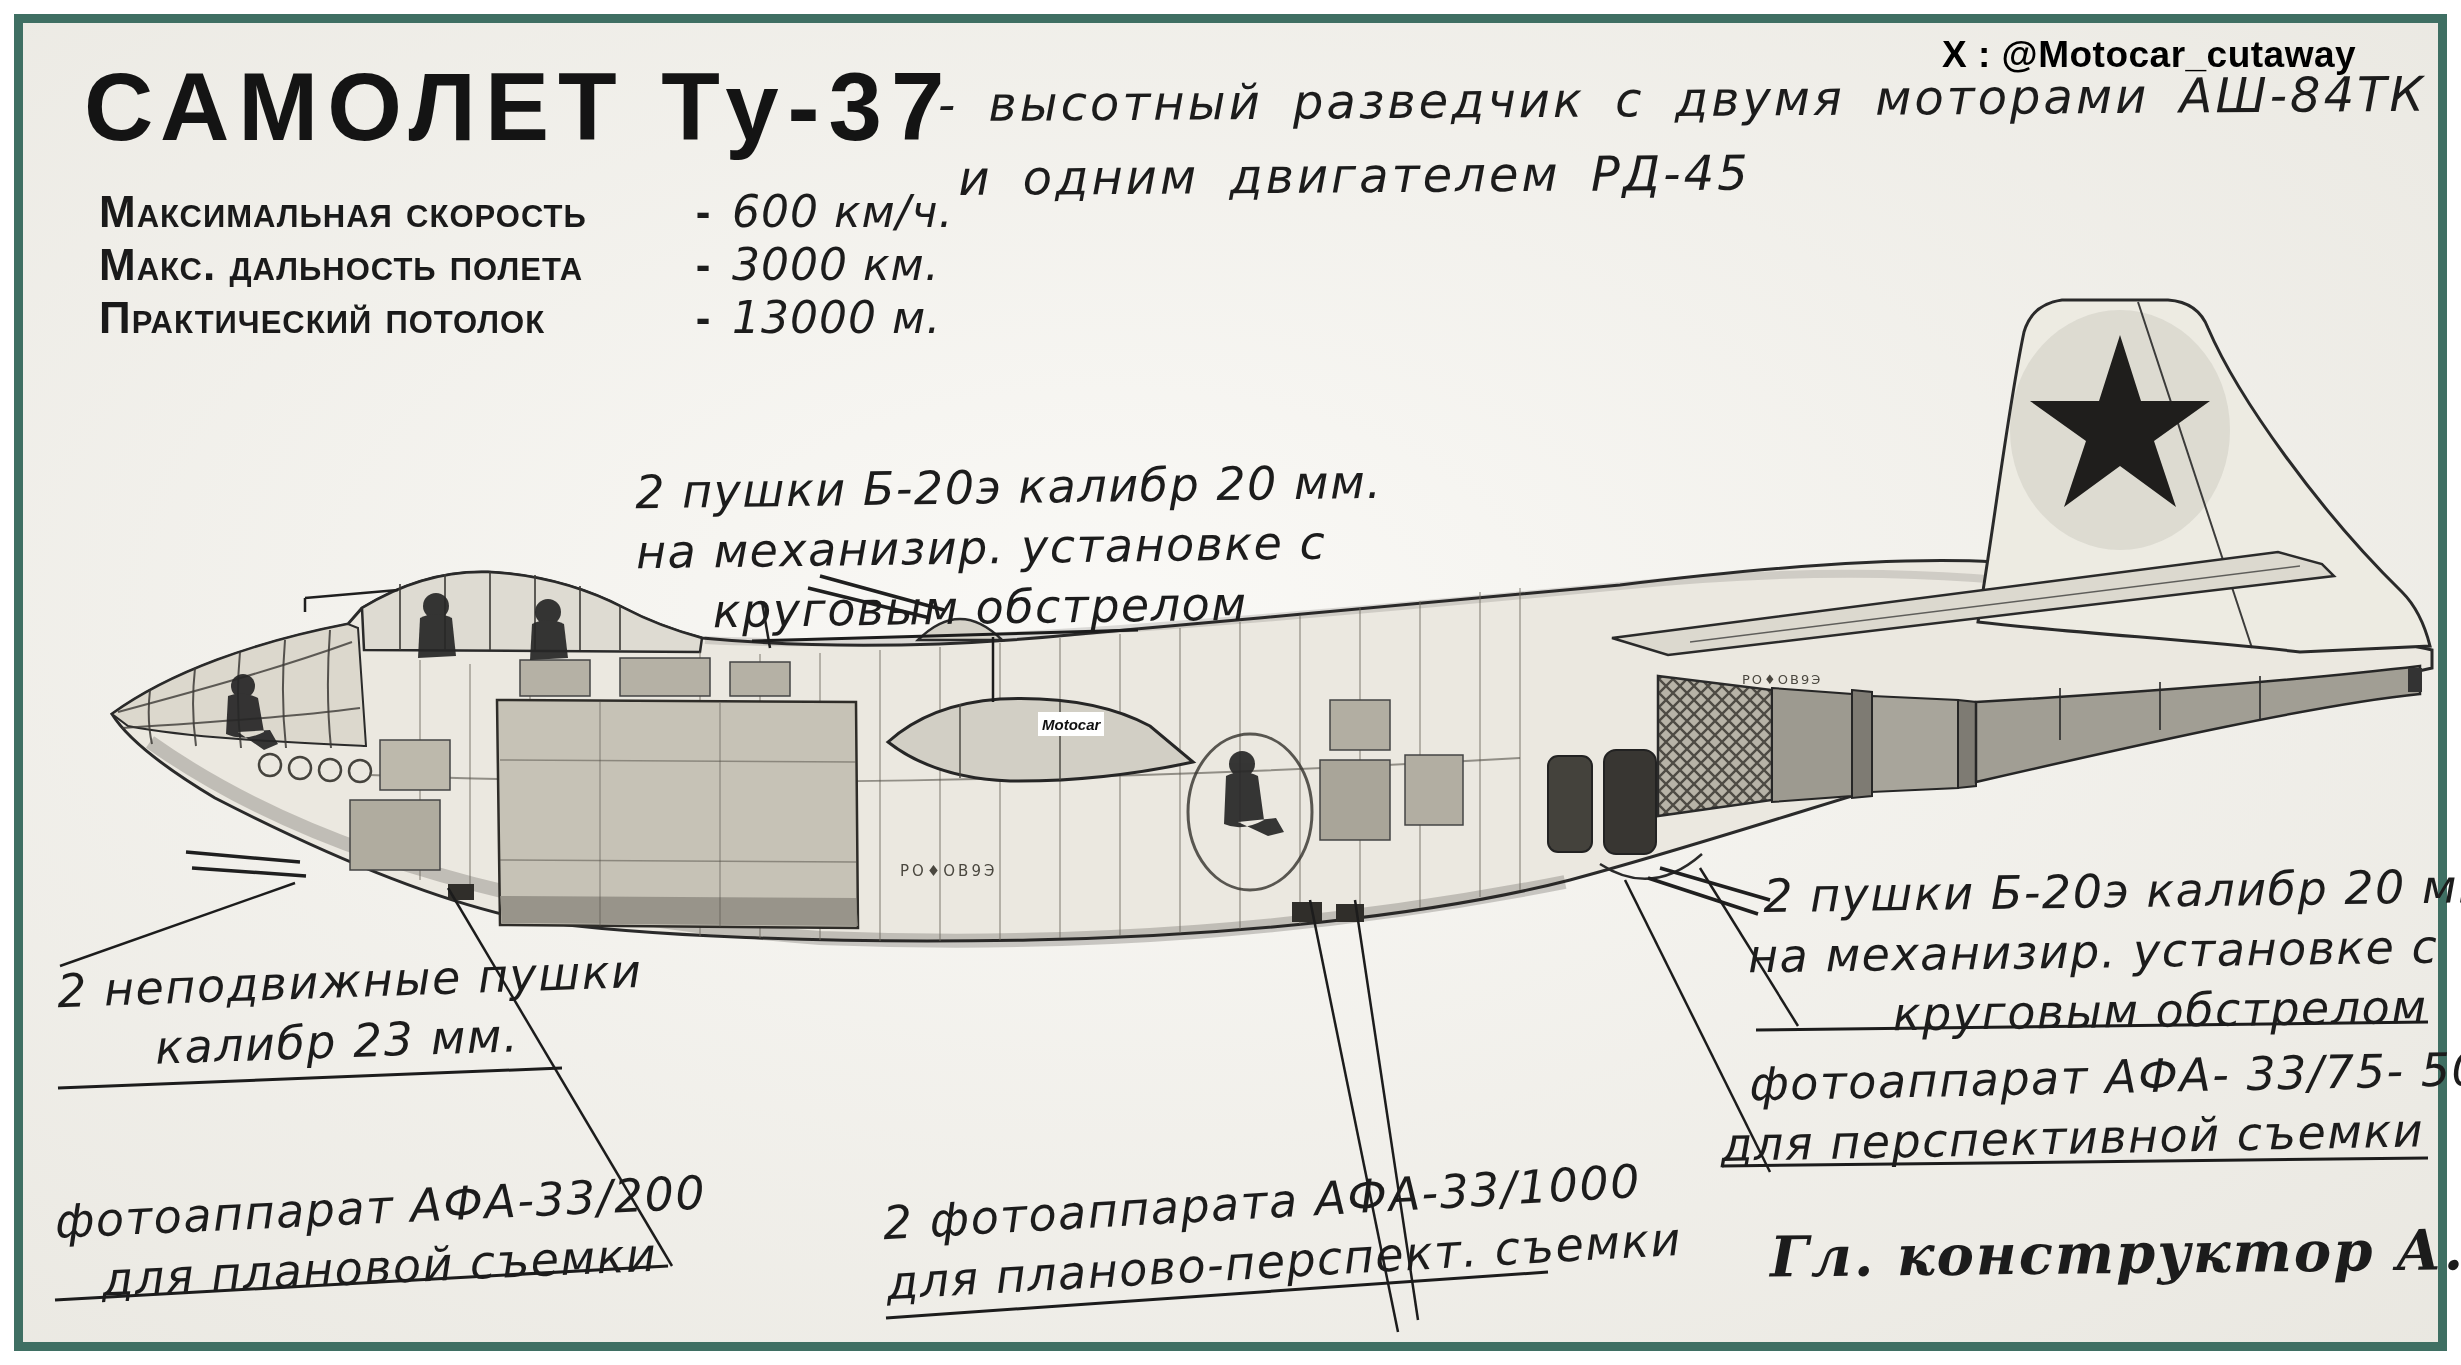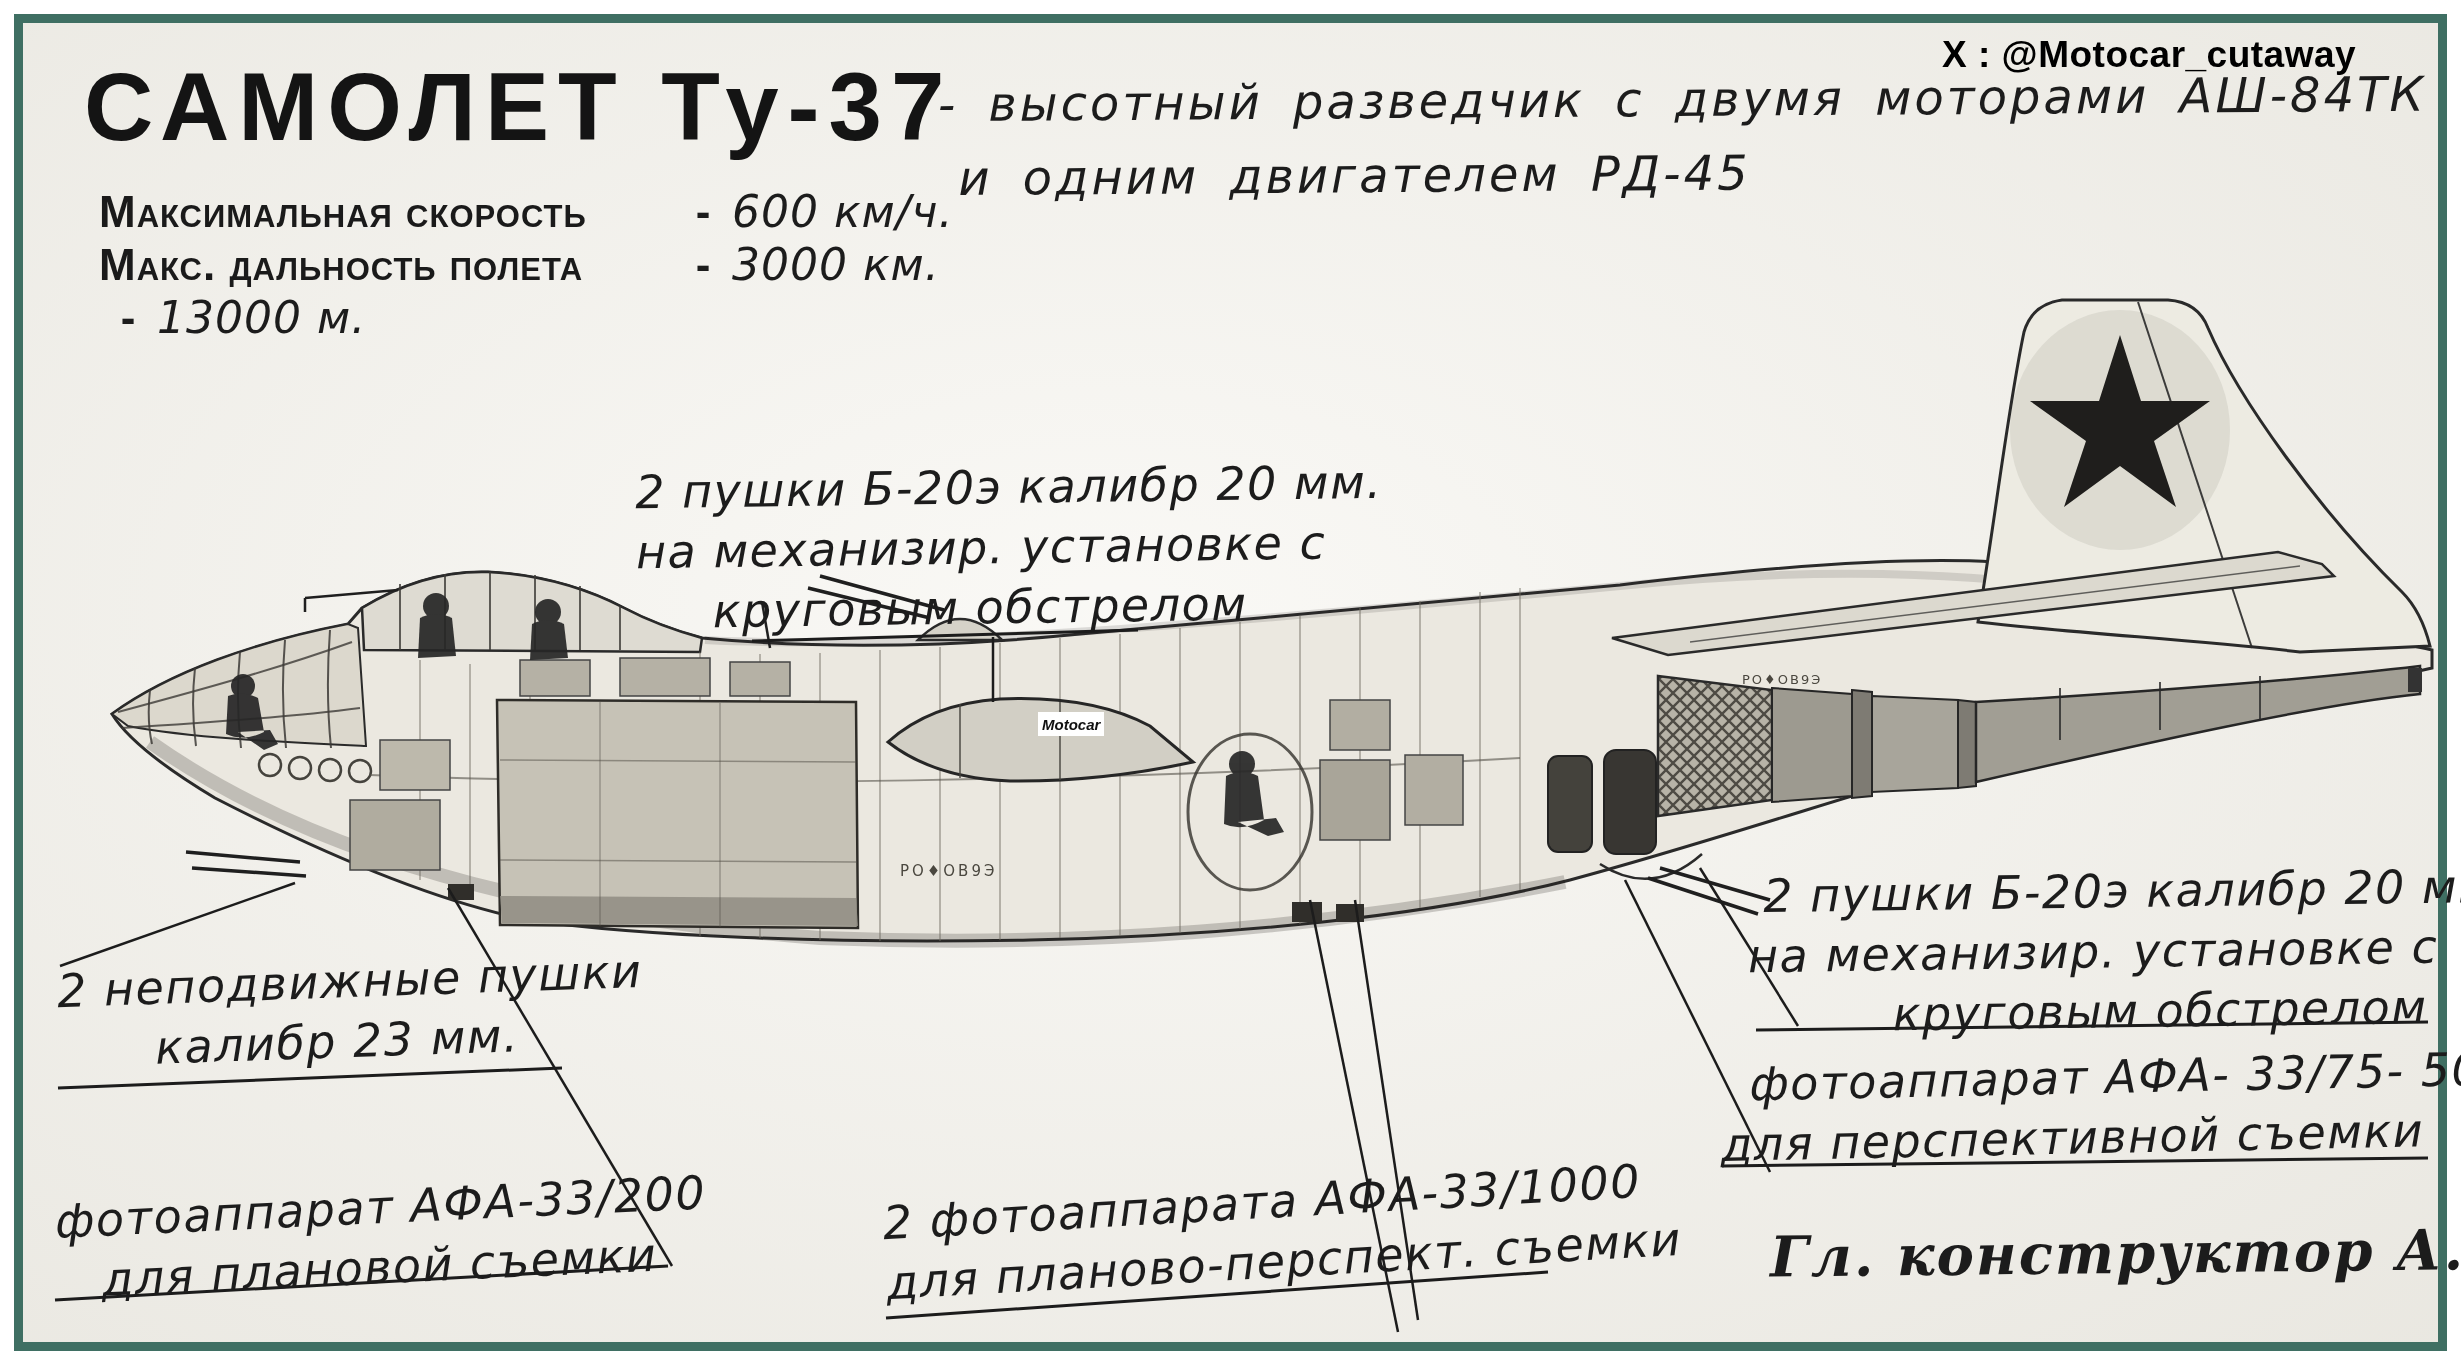--- a/index.html
+++ b/index.html
@@ -232,20 +232,21 @@
       <span class="spec-label">Максимальная скорость</span>
       <span class="spec-dash">-</span>
       <span class="spec-value">600 км/ч.</span>
     </div>
     <div class="spec-row">
       <span class="spec-label">Макс. дальность полета</span>
       <span class="spec-dash">-</span>
       <span class="spec-value">3000 км.</span>
     </div>
     <div class="spec-row">
+      <span class="spec-label">Практический потолок</span>
       <span class="spec-dash">-</span>
       <span class="spec-value">13000 м.</span>
     </div>
   </div>
 
   <div class="abs hand desc">
     <div class="l1">- высотный разведчик с двумя моторами АШ-84ТК</div>
     <div class="l2">и одним двигателем РД-45</div>
   </div>
 

